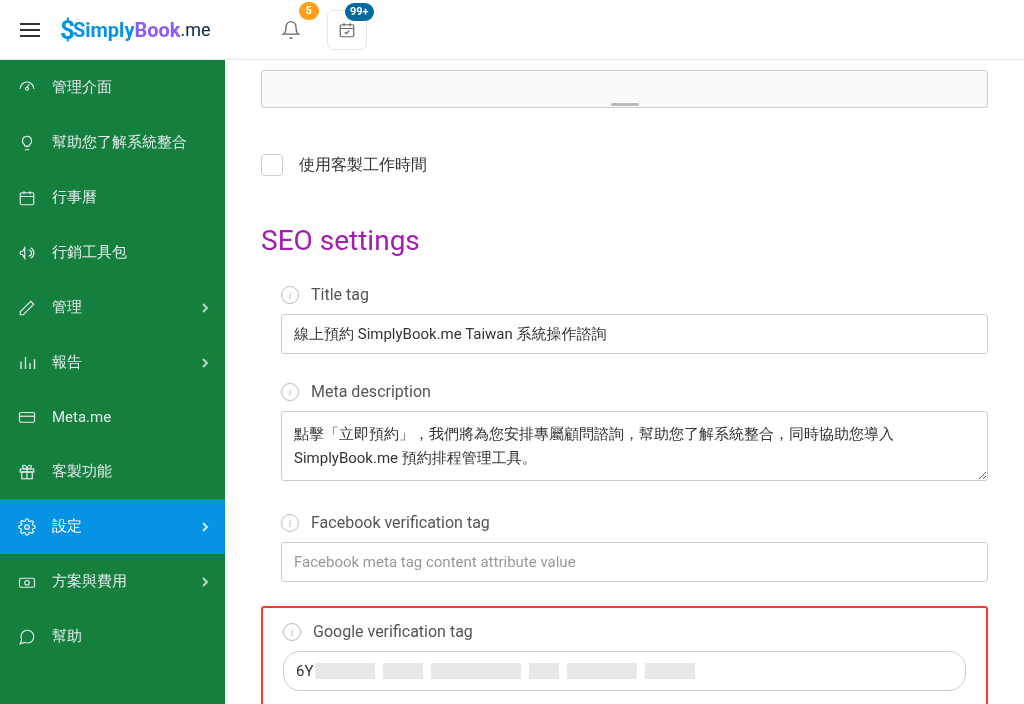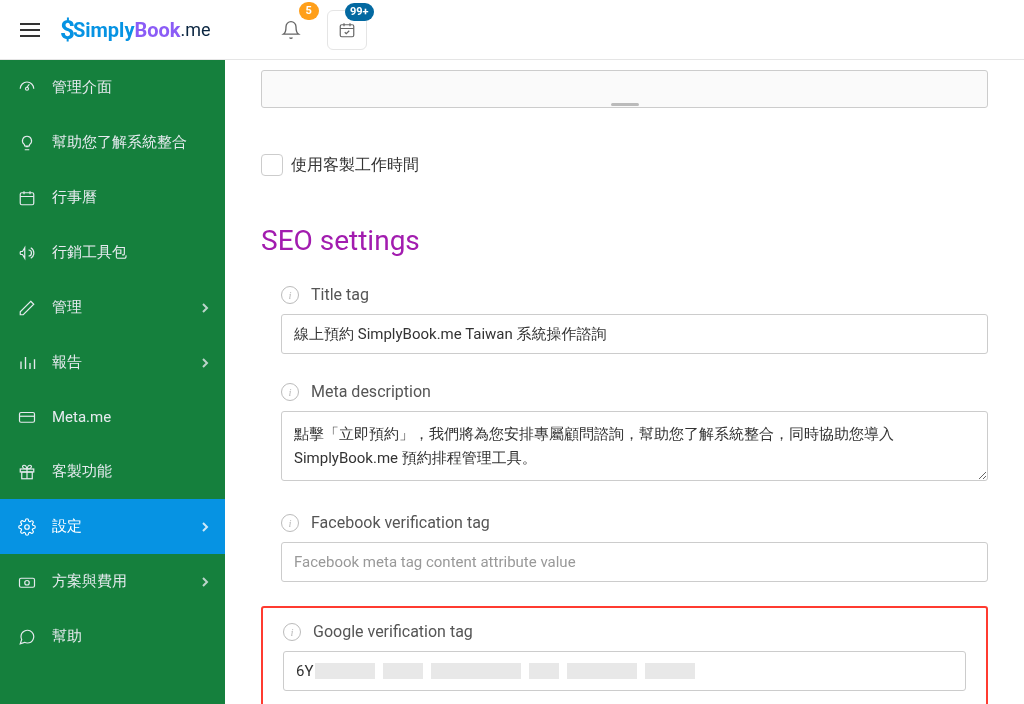--- a/index.html
+++ b/index.html
@@ -28,21 +28,21 @@
 .side-item { display:flex; align-items:center; padding: 18px 18px; gap: 16px; font-size:15px; cursor:pointer; position:relative; color:#e6eaef; }
 .side-item .chev { position:absolute; right:16px; top:50%; transform:translateY(-50%); opacity:.8; }
 .side-item.active { background:#0693e3; color:#fff; }
 .side-icon { width:18px; height:18px; display:flex; align-items:center; justify-content:center; flex-shrink:0; }
 
 .content { flex:1; background:#fff; overflow-y:auto; padding: 0 36px 40px 36px; }
 .topbox { margin-top: 10px; border:1px solid #ccc; border-radius:3px; height: 38px; position:relative; background:#fafafa; }
 .topbox-handle { position:absolute; bottom:0; left:50%; transform:translateX(-50%); width:60px; height:6px; display:flex; align-items:center; justify-content:center; }
 .topbox-handle::before { content:''; width:28px; height:3px; background:#bbb; border-radius:2px; }
 
-.checkbox-row { display:flex; align-items:center; gap:8px; margin-top: 46px; font-size:16px; color:#333; }
+.checkbox-row { display:flex; align-items:center; gap:16px; margin-top: 46px; font-size:16px; color:#333; }
 .checkbox { width:22px; height:22px; border:1.5px solid #ccc; border-radius:4px; background:#fff; cursor:pointer; }
 
 .section-title { font-size:28px; color:#a21caf; margin-top:48px; font-weight:400; }
 
 .field { margin-top: 28px; padding-left: 20px; }
 .field-label { display:flex; align-items:center; gap:12px; color:#555; font-size:16px; margin-bottom:10px; }
 .info-circle { width:18px; height:18px; border:1.5px solid #bbb; border-radius:50%; display:flex; align-items:center; justify-content:center; font-size:11px; color:#bbb; font-family: Georgia, serif; font-style:italic; cursor:help; }
 .text-input { width:100%; border:1px solid #ccc; border-radius:3px; padding:10px 12px; font-size:15px; color:#333; font-family:inherit; }
 .text-input::placeholder { color:#999; }
 textarea.text-input { resize: both; min-height: 62px; line-height:1.6; }
@@ -238,21 +238,21 @@
         <span>Facebook verification tag</span>
       </div>
       <input class="text-input" placeholder="Facebook meta tag content attribute value" style="">
     </div>
 
     <div class="highlight-box">
       <div class="field-label">
         <span class="info-circle">i</span>
         <span>Google verification tag</span>
       </div>
-      <div class="text-input" style="display:flex;align-items:center;gap:2px;">
+      <div class="text-input" style="display:flex;align-items:center;gap:2px;border-radius:17px;">
         <span>6Y</span>
         <span class="redact" style="width:60px"></span>
         <span class="redact" style="width:40px;margin-left:6px"></span>
         <span class="redact" style="width:90px;margin-left:6px"></span>
         <span class="redact" style="width:30px;margin-left:6px"></span>
         <span class="redact" style="width:70px;margin-left:6px"></span>
         <span class="redact" style="width:50px;margin-left:6px"></span>
       </div>
     </div>
 

